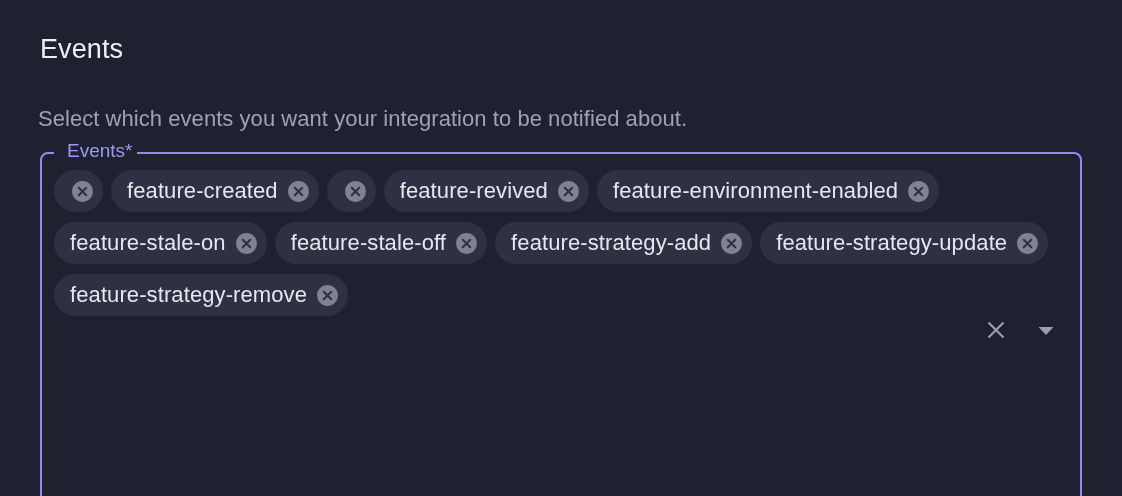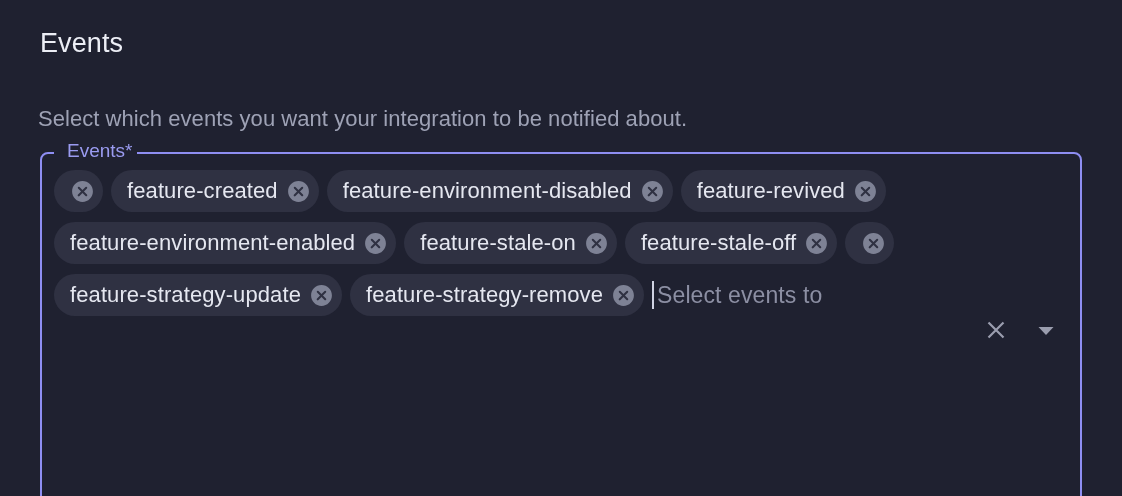--- a/index.html
+++ b/index.html
@@ -20,21 +20,21 @@
     position: relative;
     width: 1122px;
     height: 496px;
     background: #1f2130;
     padding: 0 40px;
   }
 
   .section-title {
     position: absolute;
     left: 40px;
-    top: 27px;
+    top: 33px;
     font-size: 27px;
     font-weight: 400;
     color: #eceef5;
     letter-spacing: 0.1px;
     line-height: 1.2;
   }
 
   .section-subtitle {
     position: absolute;
     left: 38px;
@@ -203,21 +203,20 @@
         </div>
         <div class="chip">
           <span class="chip-label">feature-created</span>
           <span class="chip-delete">
             <svg viewBox="0 0 24 24" aria-hidden="true">
               <path fill="#7e8295" d="M12 2C6.47 2 2 6.47 2 12s4.47 10 10 10 10-4.47 10-10S17.53 2 12 2zm4.3 14.3a1 1 0 0 1-1.42 0L12 13.41 9.11 16.3a1 1 0 1 1-1.41-1.41L10.59 12 7.7 9.11A1 1 0 0 1 9.11 7.7L12 10.59l2.89-2.89a1 1 0 0 1 1.41 1.41L13.41 12l2.89 2.89a1 1 0 0 1 0 1.41z"></path>
             </svg>
           </span>
         </div>
         <div class="chip">
-          <span class="chip-label">feature-environment-disabled</span>
           <span class="chip-delete">
             <svg viewBox="0 0 24 24" aria-hidden="true">
               <path fill="#7e8295" d="M12 2C6.47 2 2 6.47 2 12s4.47 10 10 10 10-4.47 10-10S17.53 2 12 2zm4.3 14.3a1 1 0 0 1-1.42 0L12 13.41 9.11 16.3a1 1 0 1 1-1.41-1.41L10.59 12 7.7 9.11A1 1 0 0 1 9.11 7.7L12 10.59l2.89-2.89a1 1 0 0 1 1.41 1.41L13.41 12l2.89 2.89a1 1 0 0 1 0 1.41z"></path>
             </svg>
           </span>
         </div>
         <div class="chip">
           <span class="chip-label">feature-revived</span>
           <span class="chip-delete">
             <svg viewBox="0 0 24 24" aria-hidden="true">
@@ -243,20 +242,21 @@
         </div>
         <div class="chip">
           <span class="chip-label">feature-stale-off</span>
           <span class="chip-delete">
             <svg viewBox="0 0 24 24" aria-hidden="true">
               <path fill="#7e8295" d="M12 2C6.47 2 2 6.47 2 12s4.47 10 10 10 10-4.47 10-10S17.53 2 12 2zm4.3 14.3a1 1 0 0 1-1.42 0L12 13.41 9.11 16.3a1 1 0 1 1-1.41-1.41L10.59 12 7.7 9.11A1 1 0 0 1 9.11 7.7L12 10.59l2.89-2.89a1 1 0 0 1 1.41 1.41L13.41 12l2.89 2.89a1 1 0 0 1 0 1.41z"></path>
             </svg>
           </span>
         </div>
         <div class="chip">
+          <span class="chip-label">feature-strategy-add</span>
           <span class="chip-delete">
             <svg viewBox="0 0 24 24" aria-hidden="true">
               <path fill="#7e8295" d="M12 2C6.47 2 2 6.47 2 12s4.47 10 10 10 10-4.47 10-10S17.53 2 12 2zm4.3 14.3a1 1 0 0 1-1.42 0L12 13.41 9.11 16.3a1 1 0 1 1-1.41-1.41L10.59 12 7.7 9.11A1 1 0 0 1 9.11 7.7L12 10.59l2.89-2.89a1 1 0 0 1 1.41 1.41L13.41 12l2.89 2.89a1 1 0 0 1 0 1.41z"></path>
             </svg>
           </span>
         </div>
         <div class="chip">
           <span class="chip-label">feature-strategy-update</span>
           <span class="chip-delete">
             <svg viewBox="0 0 24 24" aria-hidden="true">
@@ -264,24 +264,20 @@
             </svg>
           </span>
         </div>
         <div class="chip">
           <span class="chip-label">feature-strategy-remove</span>
           <span class="chip-delete">
             <svg viewBox="0 0 24 24" aria-hidden="true">
               <path fill="#7e8295" d="M12 2C6.47 2 2 6.47 2 12s4.47 10 10 10 10-4.47 10-10S17.53 2 12 2zm4.3 14.3a1 1 0 0 1-1.42 0L12 13.41 9.11 16.3a1 1 0 1 1-1.41-1.41L10.59 12 7.7 9.11A1 1 0 0 1 9.11 7.7L12 10.59l2.89-2.89a1 1 0 0 1 1.41 1.41L13.41 12l2.89 2.89a1 1 0 0 1 0 1.41z"></path>
             </svg>
           </span>
-        </div>
-        <div class="input-slot">
-          <span class="caret"></span>
-          <span class="placeholder">Select events to</span>
         </div>
       </div>
 
     <div class="adornments">
       <div class="icon-btn">
         <span>
           <svg width="28" height="28" viewBox="0 0 28 28" aria-hidden="true">
             <path d="M6.5 6.5 L21.5 21.5 M21.5 6.5 L6.5 21.5" stroke="#9a9dae" stroke-width="2.2" stroke-linecap="butt" fill="none"></path>
           </svg>
         </span>

